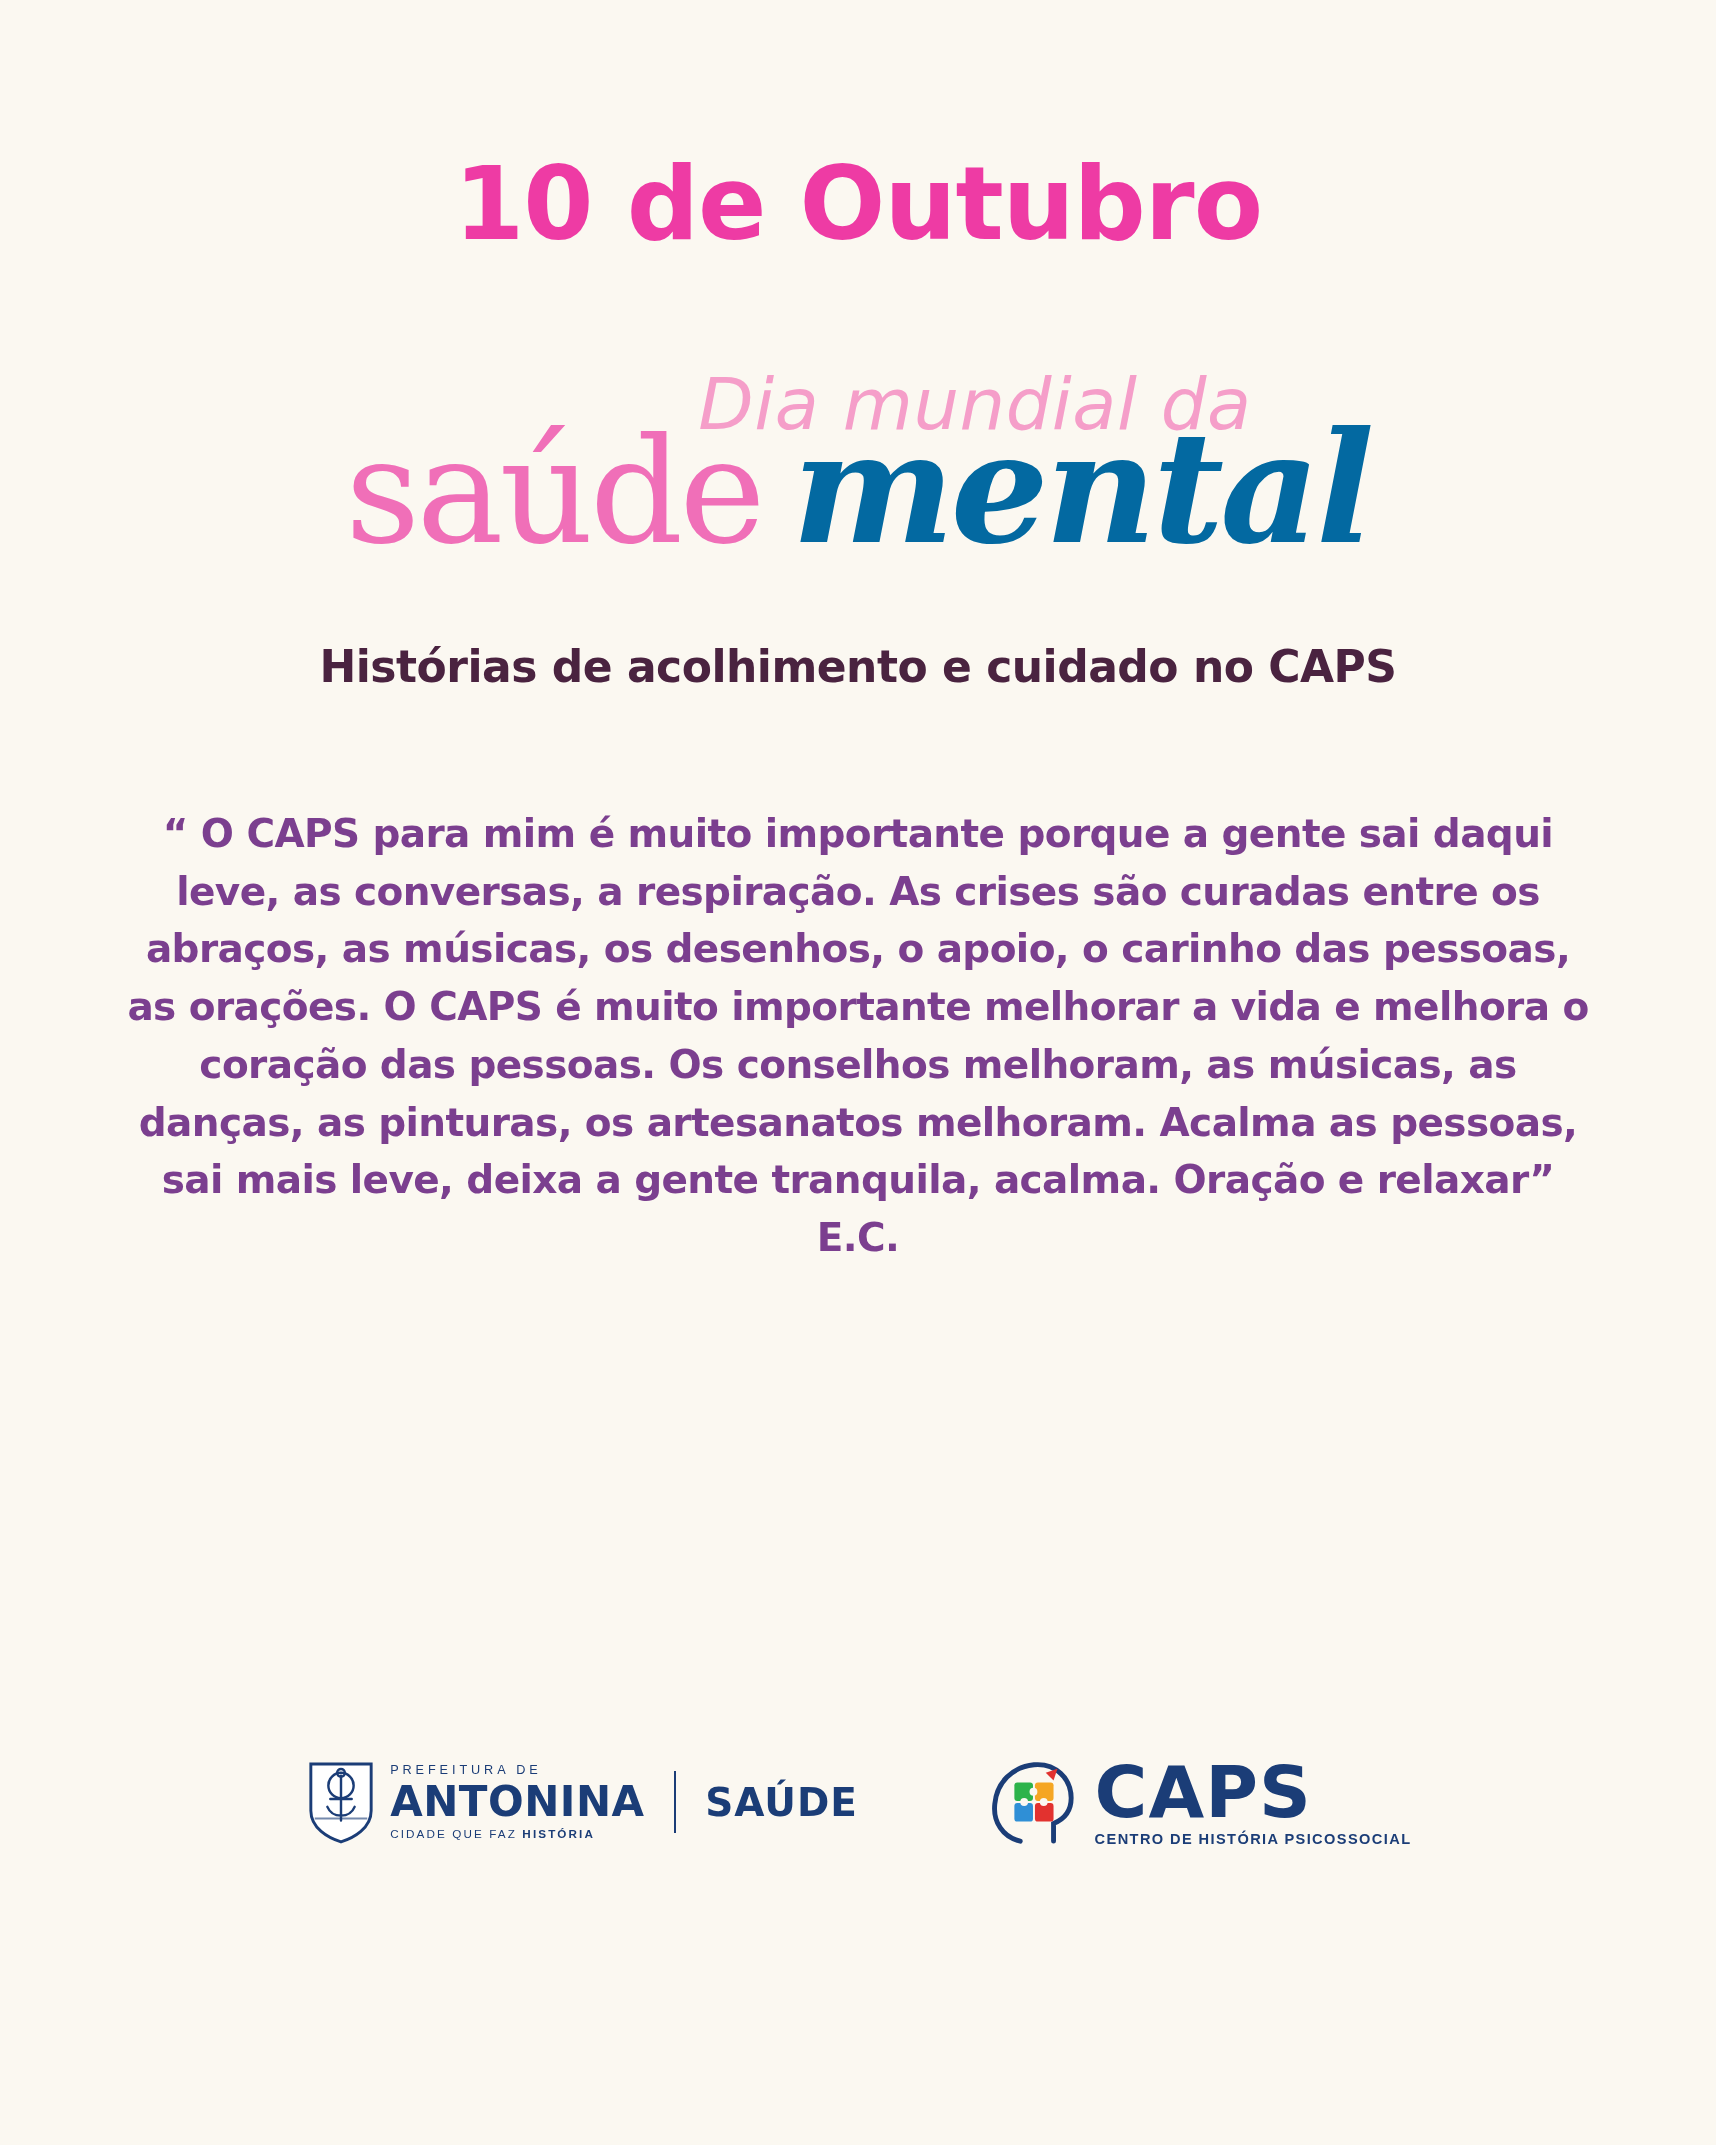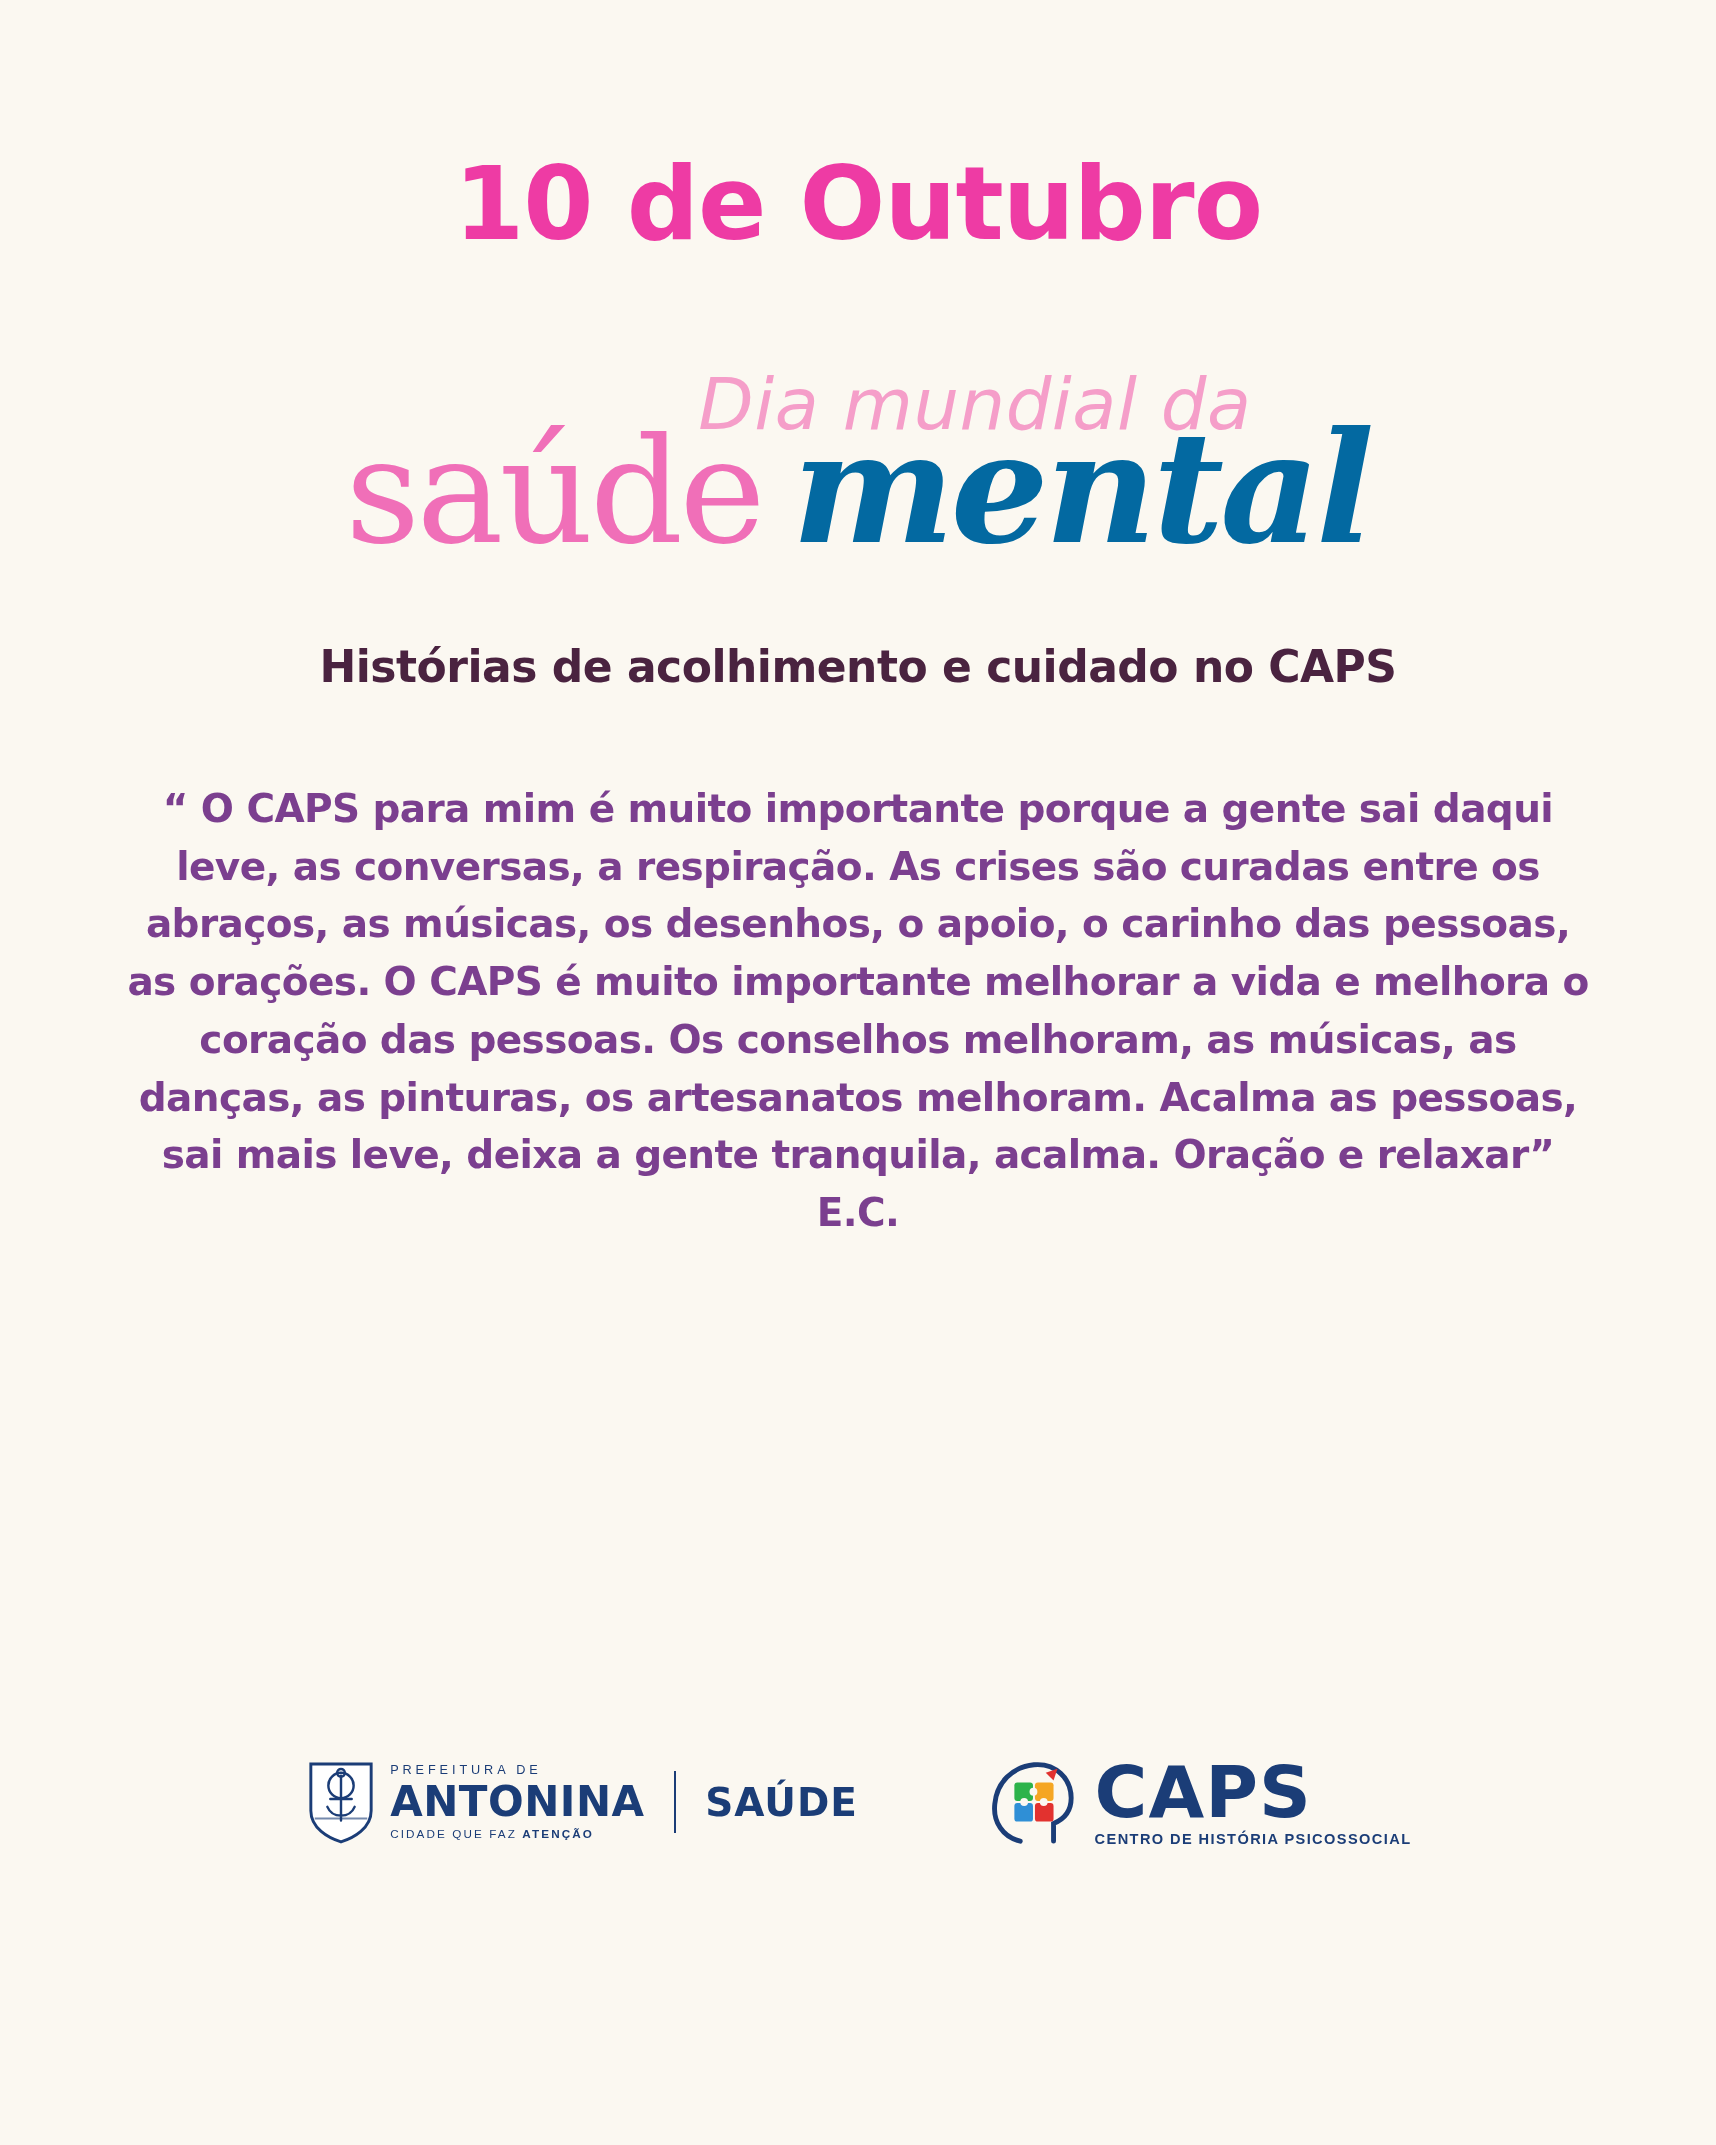--- a/index.html
+++ b/index.html
@@ -88,21 +88,21 @@
     font-family: "DejaVu Sans", sans-serif;
     font-weight: bold;
     font-size: 44px;
     color: #4a2340;
     letter-spacing: -0.5px;
     text-align: center;
   }
 
   
   .quote {
-    margin-top: 88px;
+    margin-top: 113px;
     width: 1463px;
     text-align: center;
     font-family: "DejaVu Sans", sans-serif;
     font-weight: bold;
     font-size: 39px;
     line-height: 1.48;
     color: #7b3f8f;
     letter-spacing: -0.6px;
   }
 
@@ -231,21 +231,21 @@
           <circle cx="37" cy="26" r="13" fill="none" stroke="#1b3d77" stroke-width="2.5"></circle>
           <path d="M37 16 V62 M26 40 H48 M23 48 C28 60 46 60 51 48" fill="none" stroke="#1b3d77" stroke-width="2.5" stroke-linecap="round"></path>
           <circle cx="37" cy="13" r="4" fill="none" stroke="#1b3d77" stroke-width="2.5"></circle>
           <path d="M10 60 H64" stroke="#1b3d77" stroke-width="2" opacity="0.6"></path>
         </svg>
       </div>
       <div class="prefeitura-text">
         <div class="prefeitura-small">PREFEITURA DE</div>
         <div class="prefeitura-main">ANTONINA</div>
         <div class="prefeitura-tag">
-          <span>CIDADE QUE FAZ </span><b>ATENÇÃO</b>
+          <span>CIDADE QUE FAZ </span><b>HISTÓRIA</b>
         </div>
       </div>
       <div class="divider-vert"></div>
       <div class="saude-word">SAÚDE</div>
     </div>
 
     <div class="logo-caps">
       <div class="caps-head">
         <svg viewBox="0 0 96 96" width="94" height="94" aria-hidden="true">
           <path d="M36 88 C18 84 8 68 10 50 C12 28 28 12 50 10 C72 8 88 24 88 44 C88 58 80 66 70 70 L70 88" fill="none" stroke="#1b3d77" stroke-width="5" stroke-linecap="round"></path>

